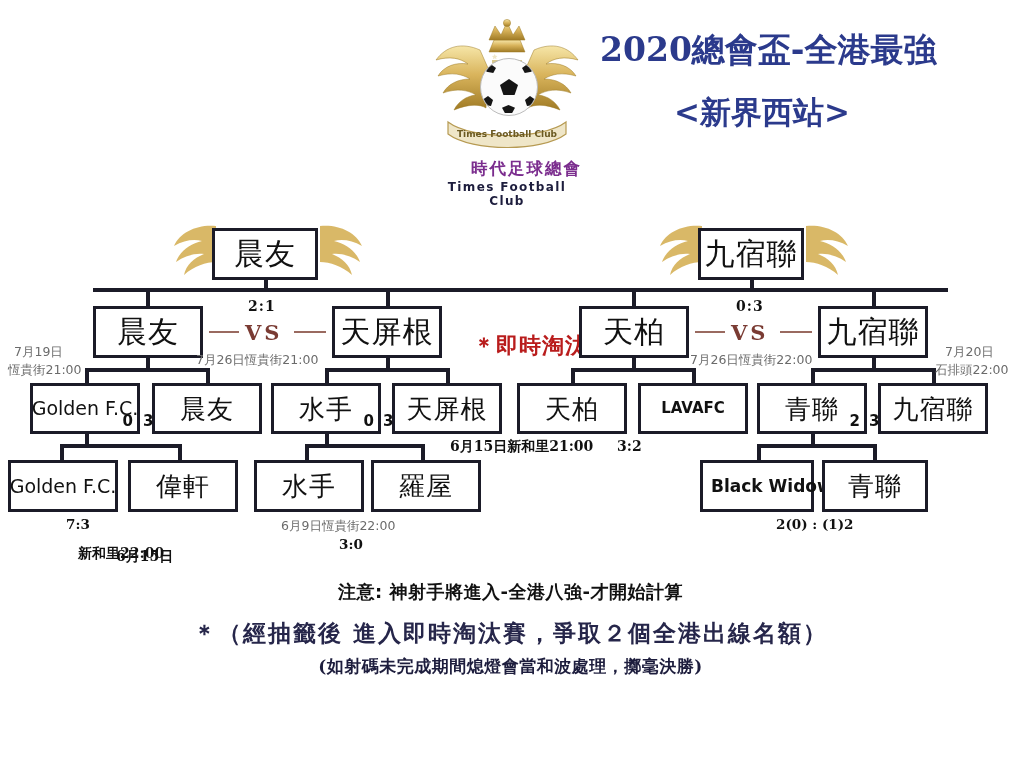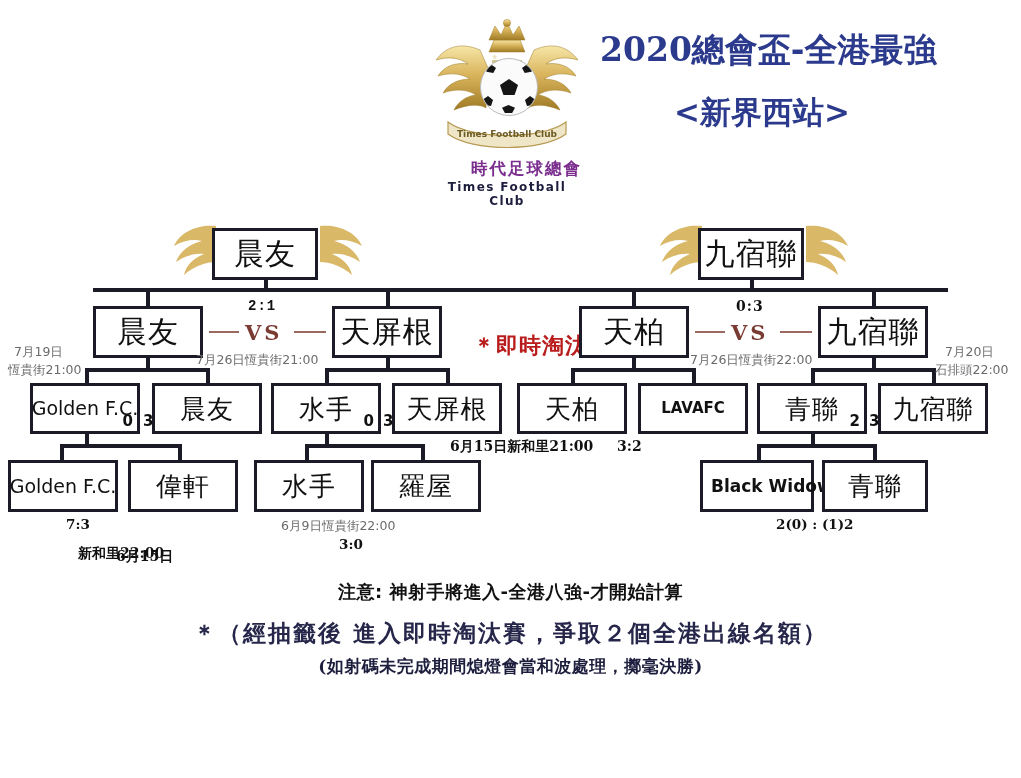--- a/index.html
+++ b/index.html
@@ -252,21 +252,21 @@
 
   <div class="box" style="left:93px;top:306px;width:110px;height:52px;">
     <span class="nm cjk">晨友</span>
   </div>
   <div class="box" style="left:332px;top:306px;width:110px;height:52px;">
     <span class="nm cjk">天屏根</span>
   </div>
   <div class="vs" style="left:245px;top:320px;">VS</div>
   <div class="vs-line" style="left:209px;top:331px;width:30px;"></div>
   <div class="vs-line" style="left:294px;top:331px;width:32px;"></div>
-  <div class="vs-score" style="left:248px;top:298px;font-family:Liberation Mono, monospace;">2:1</div>
+  <div class="vs-score" style="left:248px;top:298px;">2:1</div>
   <div class="lbl" style="left:196px;top:352px;">7月26日恆貴街21:00</div>
 
   <div class="box" style="left:30px;top:383px;width:110px;height:51px;">
     <span class="nm lat">Golden F.C.</span>
     <span class="sc r">0</span>
   </div>
   <div class="box" style="left:152px;top:383px;width:110px;height:51px;">
     <span class="nm cjk-sm">晨友</span>
     <span class="sc lft">3</span>
   </div>

